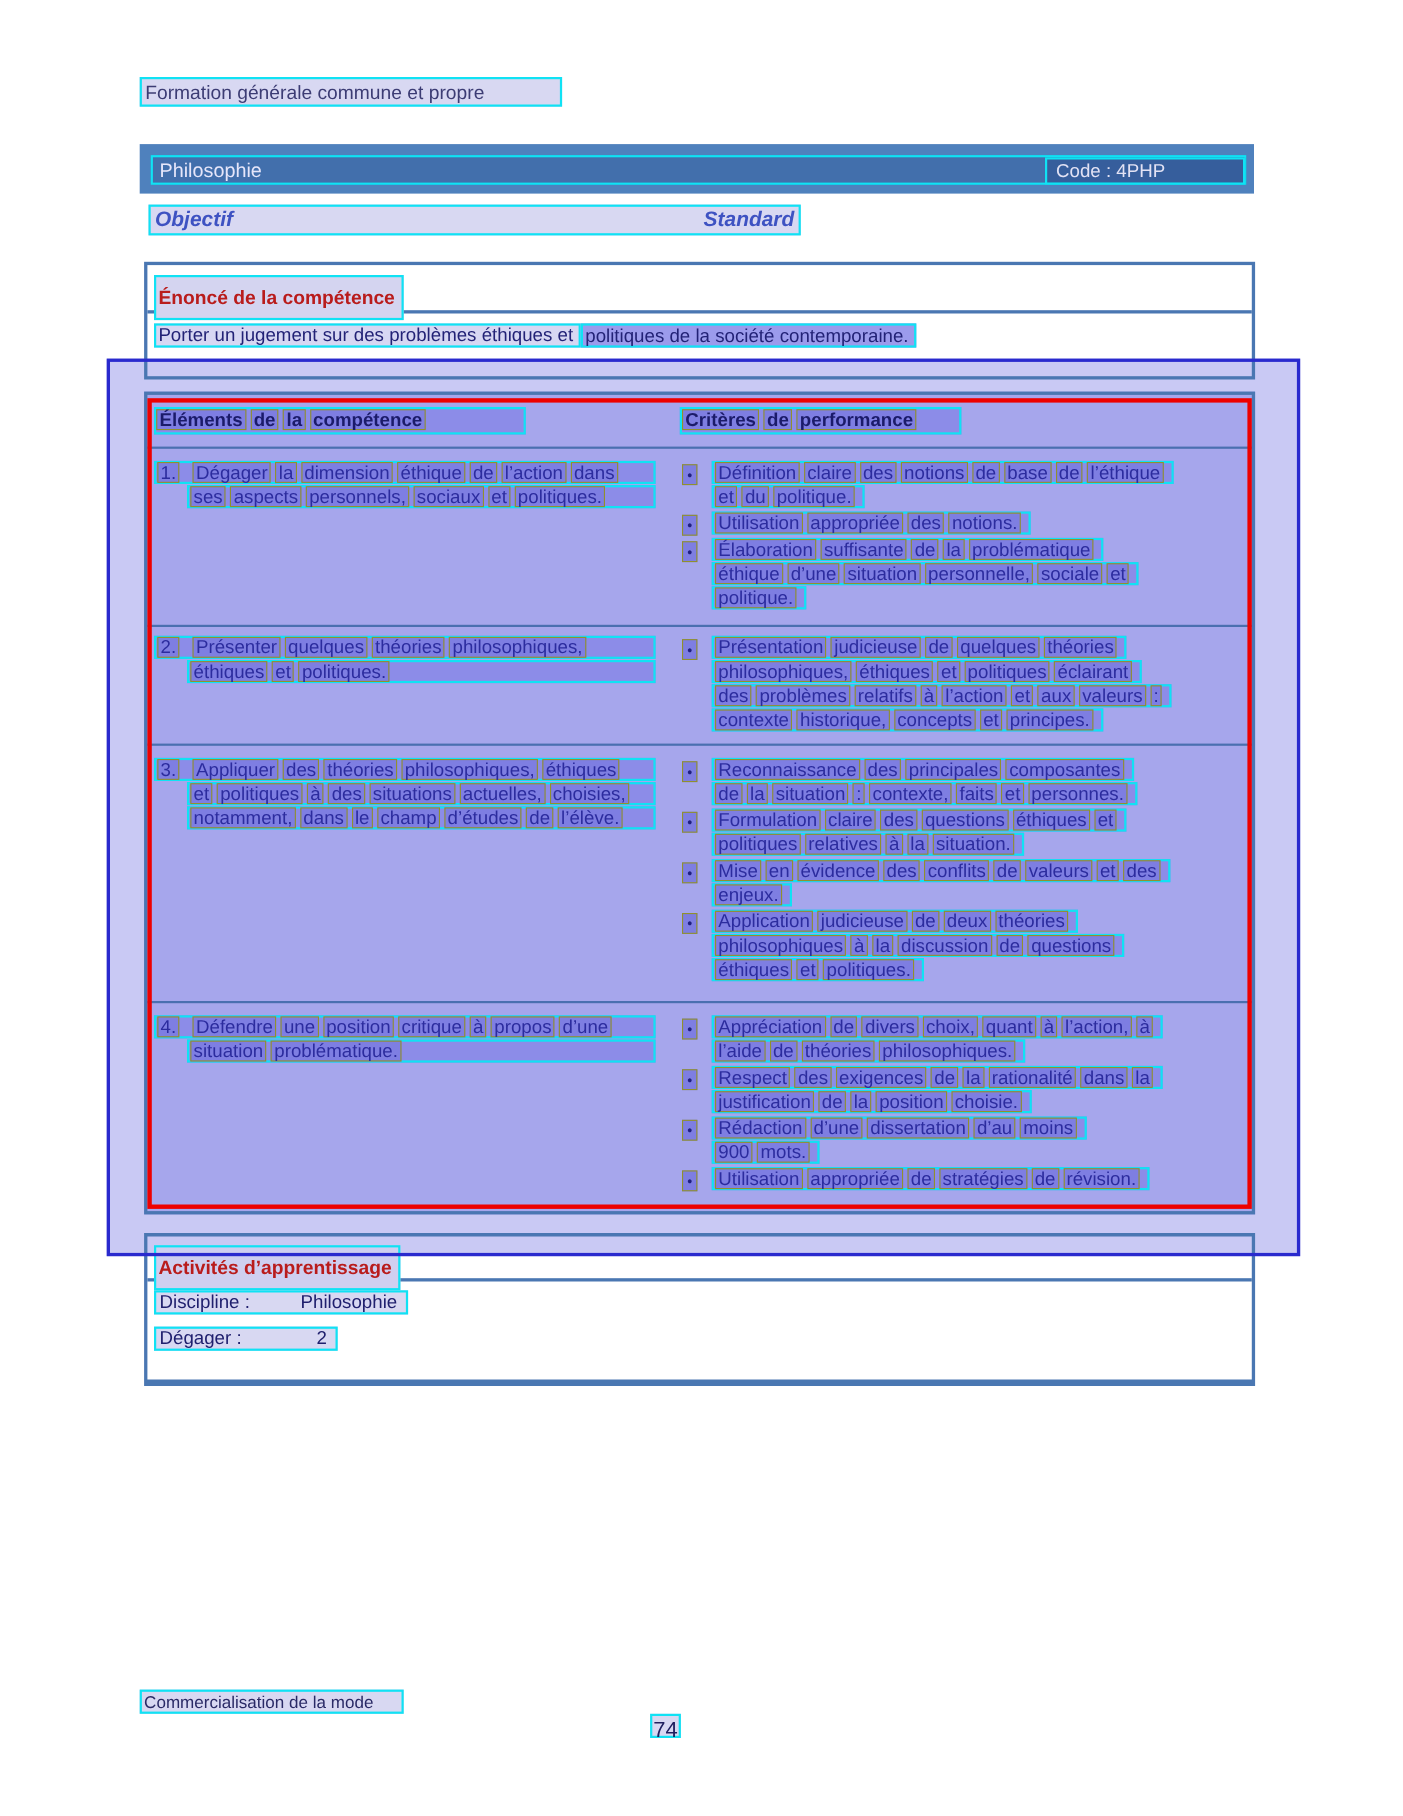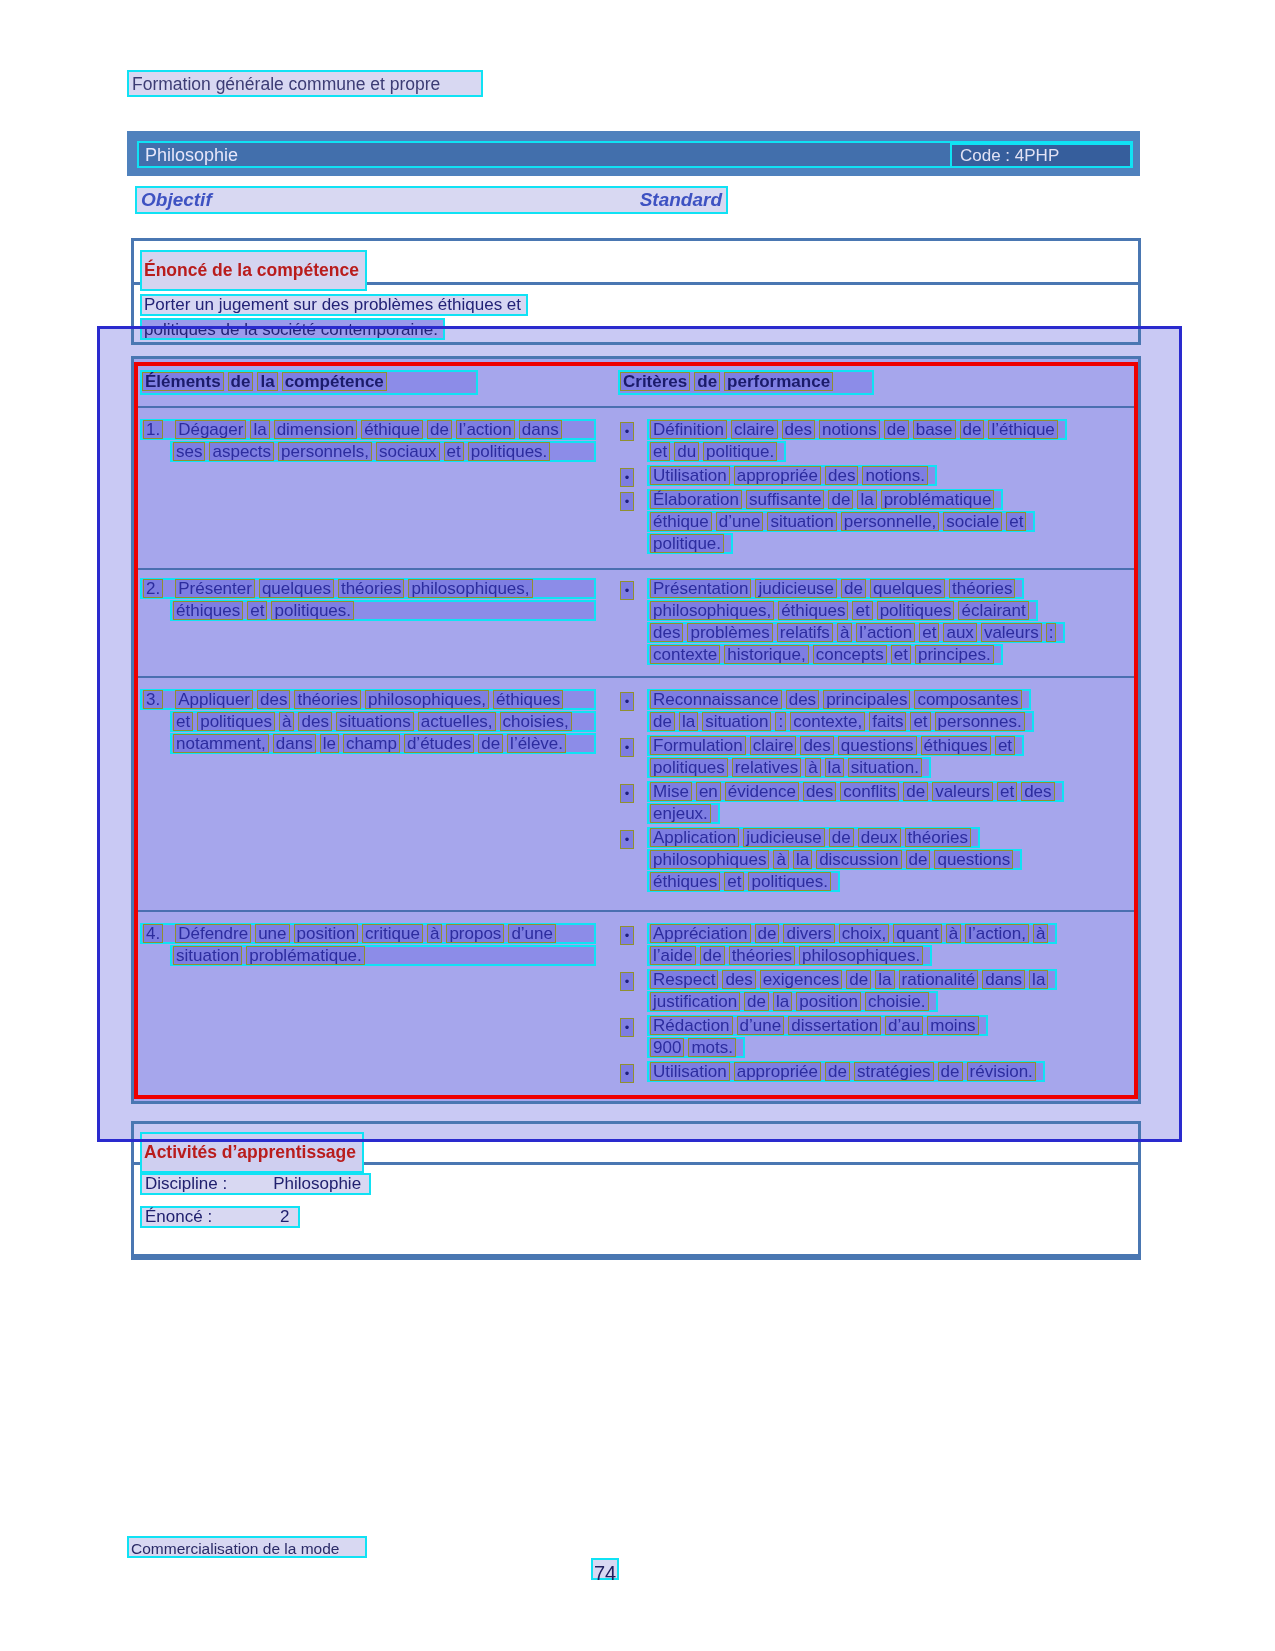--- a/index.html
+++ b/index.html
@@ -11,21 +11,21 @@
                 background:#c9c9f4;z-index:0;}
   .overlay-border{position:absolute;left:97px;top:326px;width:1085px;height:816px;
                   border:3px solid #2a2ace;box-sizing:border-box;z-index:60;pointer-events:none;}
   .red-box{position:absolute;left:134px;top:362px;width:1004px;height:737px;
            border:4px solid #ee0000;box-sizing:border-box;z-index:55;pointer-events:none;}
 
   
   .line-box{border:2px solid #10e2f4;background:#d8d8f2;box-sizing:border-box;}
 
   
-  .top-label{position:absolute;left:127px;top:70px;width:356px;height:27px;z-index:10;
+  .top-label{position:absolute;left:127px;top:70px;width:384px;height:27px;z-index:10;
              font-size:17.5px;color:#3c3c74;padding:2px 16px 0 3px;}
   .title-bar{position:absolute;left:127px;top:131px;width:1013px;height:45px;background:#4f81bd;z-index:10;}
   .subject{position:absolute;left:10px;top:10px;width:996px;height:27px;
            background:rgba(25,50,115,0.22);color:#e6e6fa;font-size:18px;padding:2px 0 0 6px;}
   .code{position:absolute;left:823px;top:12px;width:182px;height:25px;
         background:rgba(25,50,115,0.28);color:#e2e2f4;font-size:17px;padding:1px 0 0 8px;}
   .obj-std{position:absolute;left:135px;top:186px;width:593px;height:28px;z-index:10;
            display:flex;justify-content:space-between;align-items:center;
            font-size:19px;font-weight:bold;font-style:italic;color:#3e52c2;padding:0 4px;}
 
@@ -33,21 +33,21 @@
   .frame{position:absolute;left:131px;width:1010px;border:3px solid #4a77b2;box-sizing:border-box;z-index:10;}
   .enonce-box{top:238px;height:107px;background:transparent;}
   .box-header{height:44px;border-bottom:3px solid #4a77b2;box-sizing:border-box;padding:9px 0 0 6px;}
   .hdr-strip{display:inline-flex;align-items:center;height:41px;padding:0 6px 0 2px;
              font-size:17.5px;font-weight:bold;color:#b91c1c;background:#d4d4f0;}
   .box-body{padding:9px 0 0 6px;}
   .stmt{display:inline-flex;align-items:center;height:22px;margin-bottom:2px;
         font-size:17px;color:#222276;padding:0 5px 0 2px;width:fit-content;}
   .stmt1{background:#d7d7f3;}
   .stmt2{background:#9b9bec;display:block;width:fit-content;margin-top:0;}
-  .stmt-col{display:flex;flex-direction:column;align-items:flex-start;}
+  .stmt-col{display:flex;flex-direction:row;align-items:flex-start;}
 
   
   .table-box{top:356px;height:748px;background:#a6a6ec;}
   .thead{position:relative;height:49px;border-bottom:2px solid #4a6fb0;box-sizing:border-box;}
   .th{display:inline-flex;height:25px;background:#8c8ce8;
       border:2px solid #10e2f4;box-sizing:border-box;font-weight:bold;}
   .th .w{font-weight:bold;color:#1b1b6a;}
   .th-left{position:absolute;left:6px;top:11px;padding-right:85px;}
   .th-right{position:absolute;left:484px;top:11px;padding-right:35px;}
   .trow{display:flex;border-bottom:2px solid #4a6fb0;box-sizing:border-box;
@@ -480,21 +480,21 @@
     </div>
     <div class="act-body">
       <div class="field-row">
         <span class="field-line f0">
           <span>Discipline :</span>
           <span class="val">Philosophie</span>
         </span>
       </div>
       <div class="field-row">
         <span class="field-line f2">
-          <span>Énoncé :</span>
+          <span>Dégager :</span>
           <span class="val">2</span>
         </span>
       </div>
     </div>
   </div>
 
   <div class="footer-label line-box">Commercialisation de la mode</div>
   <div class="page-num line-box">74</div>
 
   <div class="red-box"></div>

